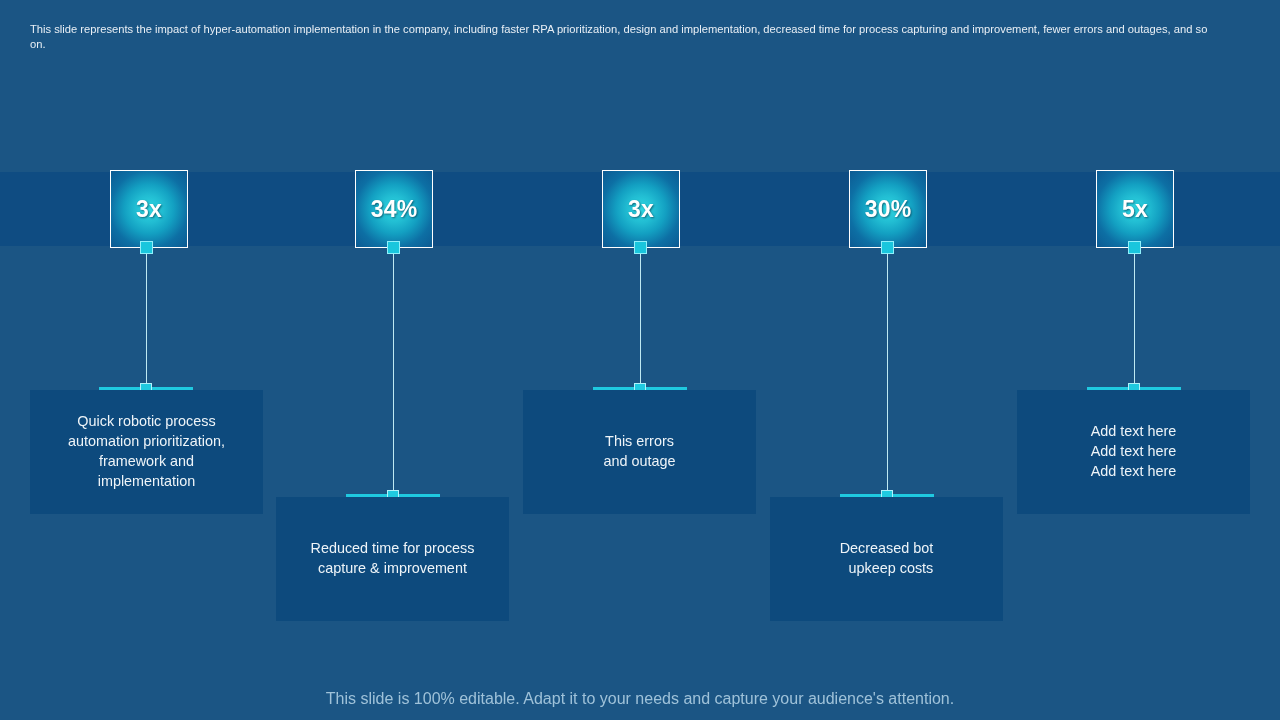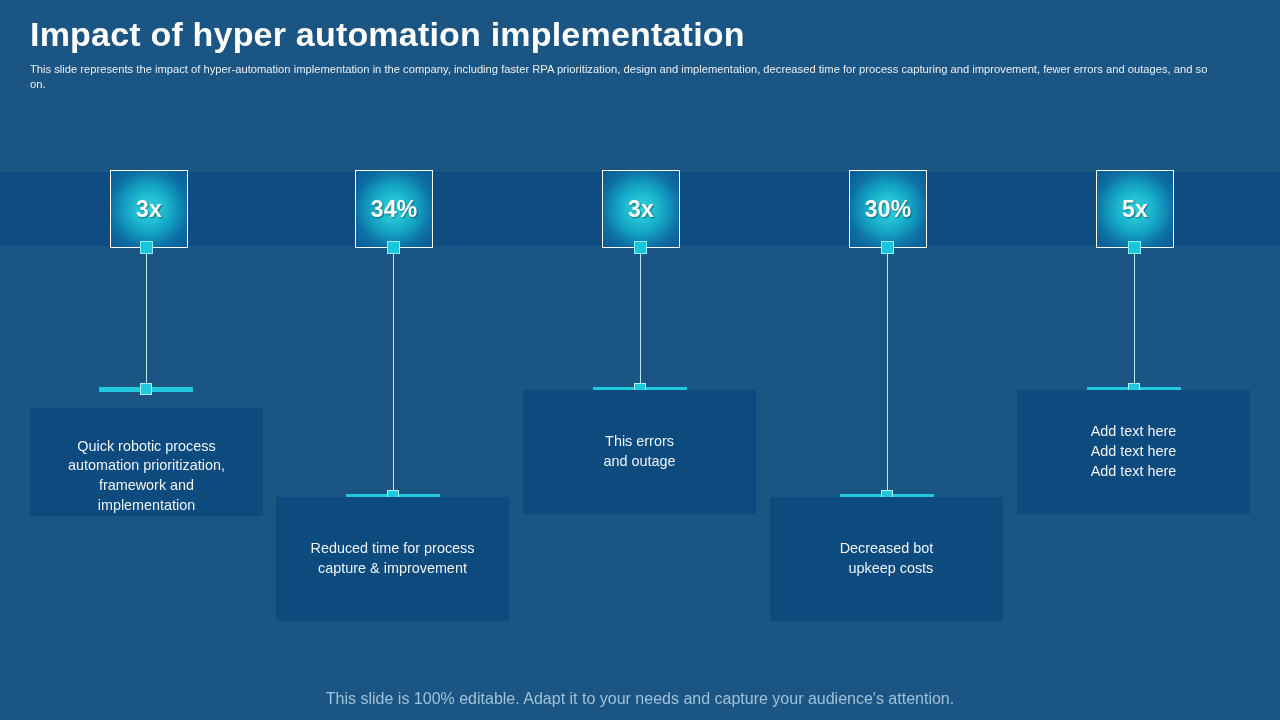--- a/index.html
+++ b/index.html
@@ -140,36 +140,35 @@
     width: 1280px;
     text-align: center;
     font-size: 16px;
     color: #9fc2d9;
   }
 </style>
 </head>
 <body>
 
 <div class="header">
-  <div class="slide-title">Impact of hyper automation implementation</div>
   <div class="slide-subtitle">This slide represents the impact of hyper-automation implementation in the company, including faster RPA prioritization, design and implementation, decreased time for process capturing and improvement, fewer errors and outages, and so on.</div>
 </div>
 
 <div class="band"></div>
 
 <div class="stage">
 
   <div class="badge" style="left:110px;">
     <span class="badge-value">3x</span>
   </div>
   <div class="node" style="left:140px; top:241px;"></div>
   <div class="connector" style="left:146px; top:254px; height:135px;"></div>
   <div class="card-bar" style="left:99px; top:387px;"></div>
   <div class="card-bar-node" style="left:140px; top:383px;"></div>
-  <div class="card" style="left:30px; top:408px; width:233px; height:108px;align-items:flex-end;">
+  <div class="card" style="left:30px; top:390px; width:233px; height:124px;">
     <div class="card-text">Quick robotic process
 automation prioritization,
 framework and
 implementation</div>
   </div>
 
   <div class="badge" style="left:355px;">
     <span class="badge-value">34%</span>
   </div>
   <div class="node" style="left:387px; top:241px;"></div>

